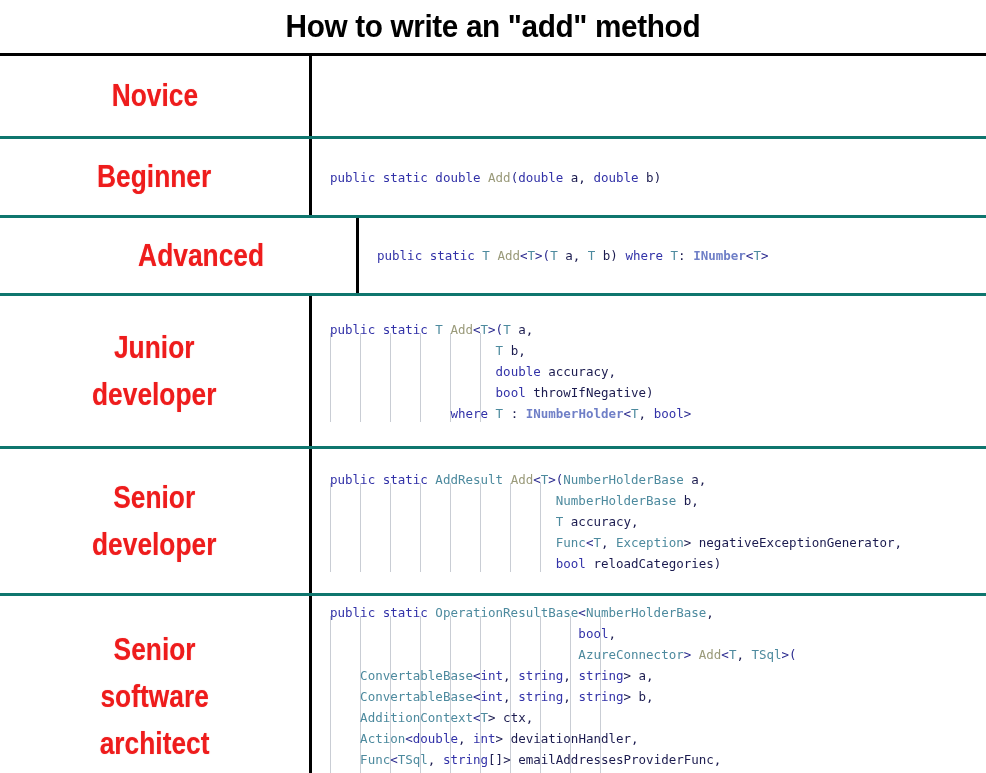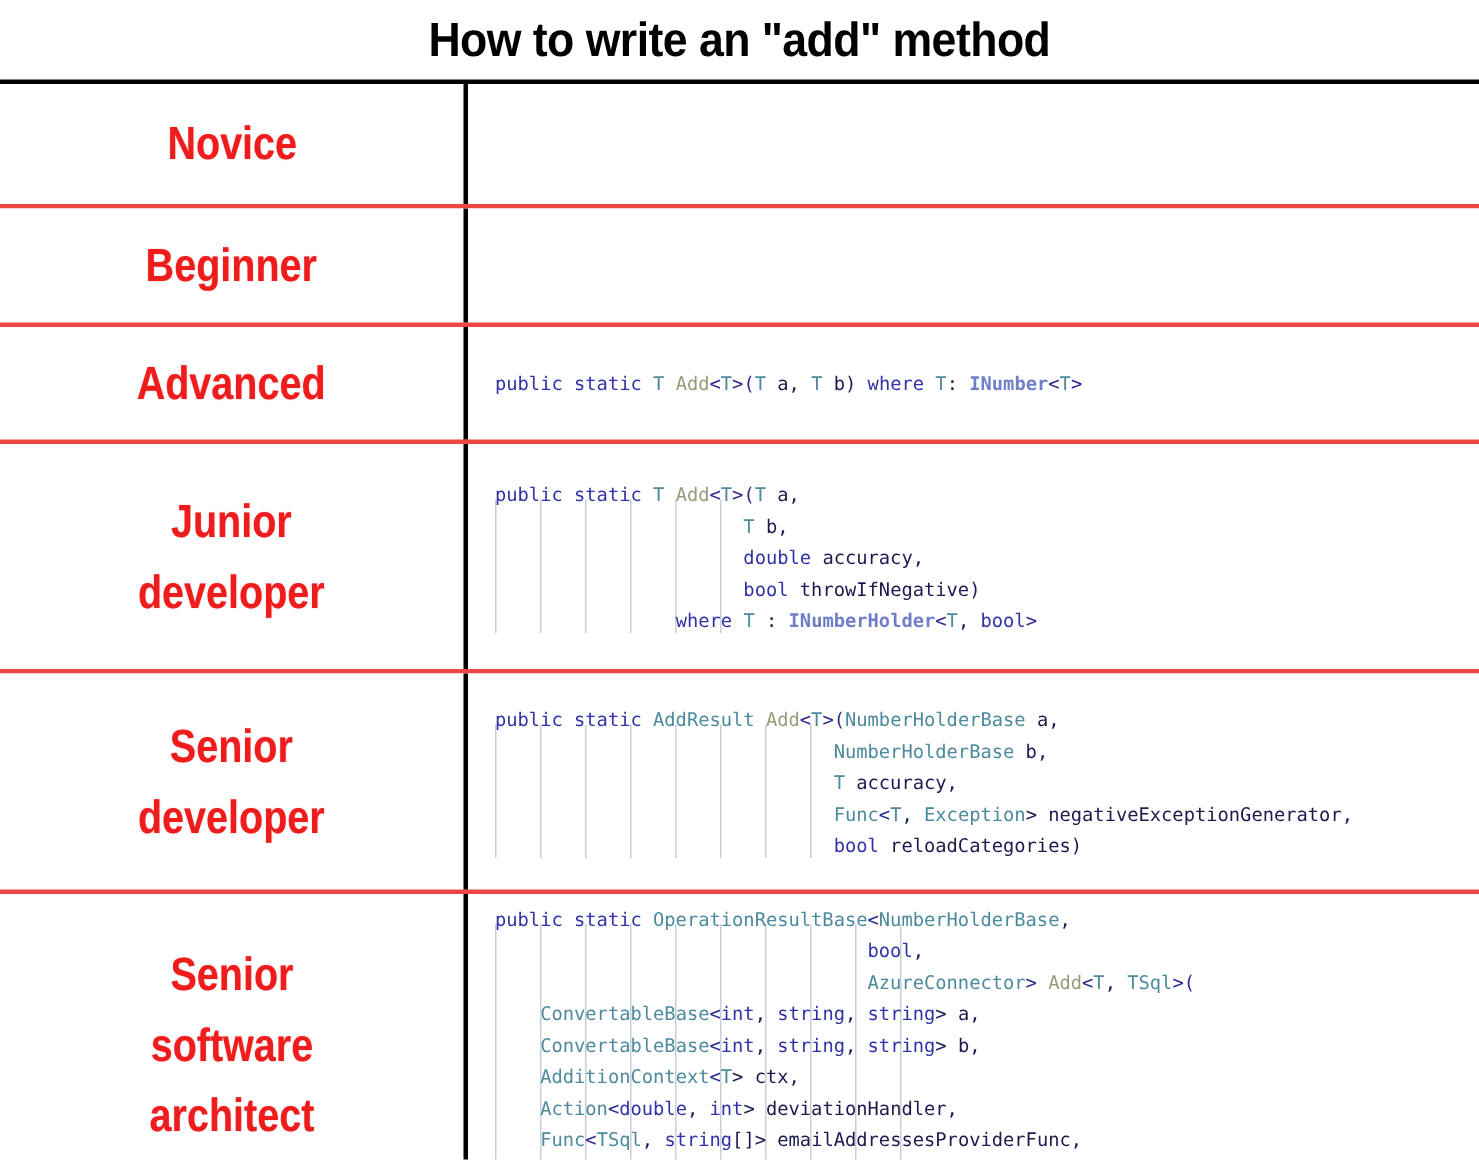--- a/index.html
+++ b/index.html
@@ -42,21 +42,21 @@
 
   
   .table {
     border-top: 3px solid #000000;
     border-collapse: collapse;
     width: 986px;
   }
   .row {
     display: flex;
     align-items: stretch;
-    border-bottom: 3px solid #ef4444;
+    border-bottom: 3px solid #0f766e;
     background: #ffffff;
   }
   .row:last-child {
     border-bottom: none;
   }
   .cell-label {
     width: 312px;
     min-width: 312px;
     box-sizing: border-box;
     border-right: 3px solid #000000;
@@ -138,22 +138,25 @@
   <div class="table" id="levels-table">
       <div class="row" style="min-height: 80px;">
         <div class="cell-label">
           <div class="label-text">Novice</div>
         </div>
       </div>
       <div class="row" style="min-height: 76px;">
         <div class="cell-label">
           <div class="label-text">Beginner</div>
         </div>
+        <div class="cell-code">
+          <div class="code"><div class="code-line"><span class="kw">public static double </span><span class="mth">Add</span><span class="pn">(</span><span class="kw">double</span><span class="id"> a, </span><span class="kw">double</span><span class="id"> b)</span></div></div>
+        </div>
       </div>
-      <div class="row" style="min-height: 75px;">
+      <div class="row" style="min-height: 75px; padding-left: 47px;">
         <div class="cell-label">
           <div class="label-text">Advanced</div>
         </div>
         <div class="cell-code">
           <div class="code"><div class="code-line"><span class="kw">public static </span><span class="typ">T</span><span class="id"> </span><span class="mth">Add</span><span class="pn">&lt;</span><span class="typ">T</span><span class="pn">&gt;(</span><span class="typ">T</span><span class="id"> a, </span><span class="typ">T</span><span class="id"> b) </span><span class="kw">where</span><span class="id"> </span><span class="typ">T</span><span class="id">: </span><span class="itf">INumber</span><span class="pn">&lt;</span><span class="typ">T</span><span class="pn">&gt;</span></div></div>
         </div>
       </div>
       <div class="row" style="min-height: 150px;">
         <div class="cell-label">
           <div class="label-text">Junior

